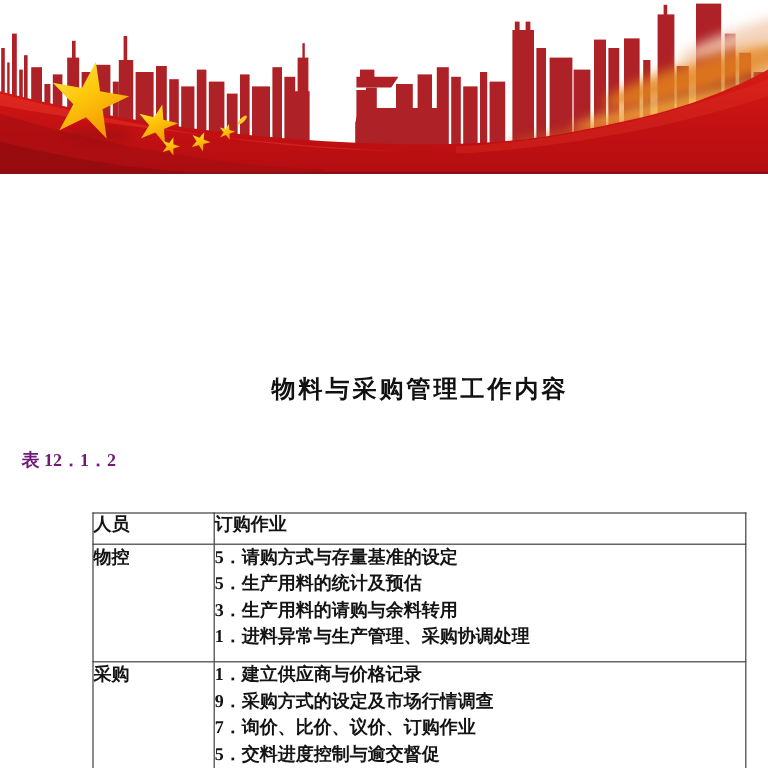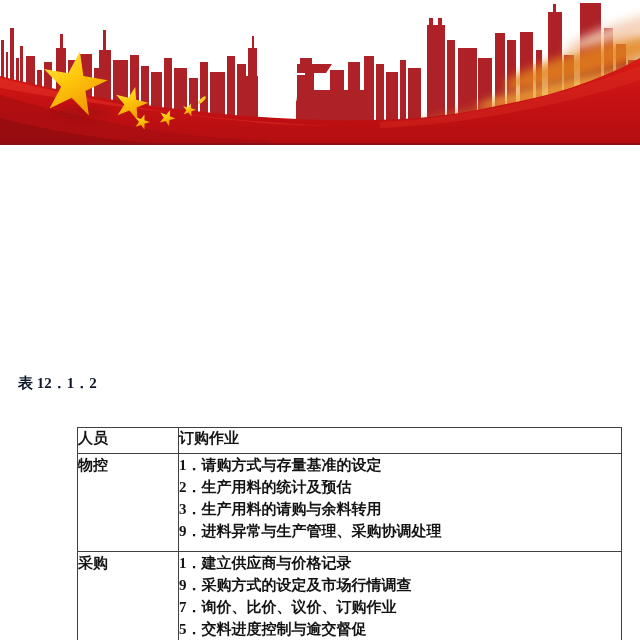--- a/index.html
+++ b/index.html
@@ -14,21 +14,21 @@
   .banner{position:absolute;top:0;left:0;width:640px;height:145px;display:block;}
   .doc-title{
     position:absolute;top:311px;left:60px;width:580px;
     text-align:center;
     font-size:20px;font-weight:bold;letter-spacing:2.5px;
     color:#111;
     white-space:nowrap;
   }
   .table-label{
     position:absolute;top:374px;left:18px;
-    font-size:15px;font-weight:bold;color:#0f172a;
+    font-size:15px;font-weight:bold;color:#701a75;
     white-space:nowrap;
     text-align:center;
   }
   table.doc-table{
     position:absolute;top:427px;left:77px;
     width:545px;
     border-collapse:collapse;
     table-layout:fixed;
     font-size:15px;color:#141414;
   }
@@ -158,42 +158,43 @@
       <ellipse cx="82" cy="112" rx="28" ry="6" fill="#7e0d0d" opacity="0.3" filter="url(#b3)"></ellipse>
       <use href="#star" transform="translate(74,85) rotate(10) scale(34)" fill="url(#goldGrad)"></use>
       <use href="#star" transform="translate(131,104) rotate(14) scale(17.5)" fill="url(#goldGrad)"></use>
       <use href="#star" transform="translate(142,122) rotate(18) scale(8)" fill="url(#goldGrad)"></use>
       <use href="#star" transform="translate(167,118) rotate(22) scale(8.5)" fill="url(#goldGrad)"></use>
       <use href="#star" transform="translate(189,110) rotate(15) scale(7)" fill="url(#goldGrad)"></use>
       <ellipse cx="202" cy="100" rx="5" ry="1.8" fill="#ffca28" transform="rotate(-45 202 100)"></ellipse>
     </g>
   </svg>
 
+  <div class="doc-title">物料与采购管理工作内容</div>
 
   <div class="table-label">表 12．1．2</div>
 
   <table class="doc-table">
     <colgroup>
         <col class="c-role">
         <col>
       </colgroup>
     <thead>
       <tr>
         <th class="hcell">人员</th>
         <th class="hcell">订购作业</th>
       </tr>
     </thead>
     <tbody>
       <tr>
         <td class="role-cell row1">物控</td>
         <td class="tasks-cell row1">
-          <div class="task-line">1．请购方式与存量基准的设定</div>
-          <div class="task-line">2．生产用料的统计及预估</div>
+          <div class="task-line">5．请购方式与存量基准的设定</div>
+          <div class="task-line">5．生产用料的统计及预估</div>
           <div class="task-line">3．生产用料的请购与余料转用</div>
-          <div class="task-line">9．进料异常与生产管理、采购协调处理</div>
+          <div class="task-line">1．进料异常与生产管理、采购协调处理</div>
         </td>
       </tr>
       <tr>
         <td class="role-cell row2">采购</td>
         <td class="tasks-cell row2">
           <div class="task-line">1．建立供应商与价格记录</div>
           <div class="task-line">9．采购方式的设定及市场行情调查</div>
           <div class="task-line">7．询价、比价、议价、订购作业</div>
           <div class="task-line">5．交料进度控制与逾交督促</div>
         </td>

